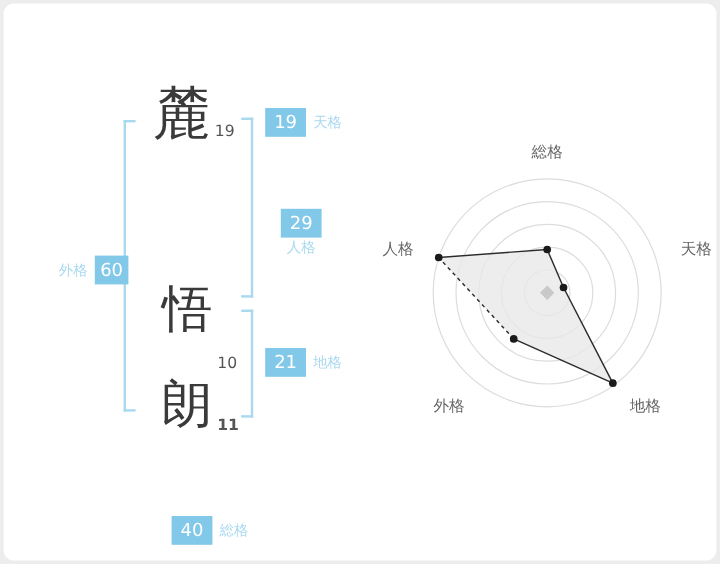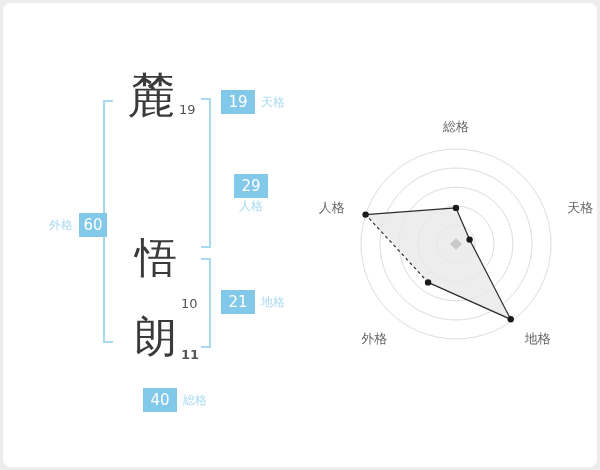--- a/index.html
+++ b/index.html
@@ -65,21 +65,21 @@
   <div class="badge" style="left:218px; top:287px;text-align:right;">
     <span class="val">21</span>
     <span class="lbl">地格</span>
   </div>
 
   <div class="badge" style="left:40px; top:210px;">
     <span class="lbl">外格</span>
     <span class="val narrow">60</span>
   </div>
 
-  <div class="badge" style="left:140px; top:385px;justify-content:flex-end;">
+  <div class="badge" style="left:140px; top:427px;justify-content:flex-end;">
     <span class="val">40</span>
     <span class="lbl">総格</span>
   </div>
 
   <svg id="radar-svg" width="300" height="290" viewBox="0 0 300 290">
       <circle cx="145" cy="145" r="19.0" fill="none" stroke="#dcdcdc" stroke-width="1"></circle>
       <circle cx="145" cy="145" r="38.0" fill="none" stroke="#dcdcdc" stroke-width="1"></circle>
       <circle cx="145" cy="145" r="57.0" fill="none" stroke="#dcdcdc" stroke-width="1"></circle>
       <circle cx="145" cy="145" r="76.0" fill="none" stroke="#dcdcdc" stroke-width="1"></circle>
       <circle cx="145" cy="145" r="95.0" fill="none" stroke="#dcdcdc" stroke-width="1"></circle>

